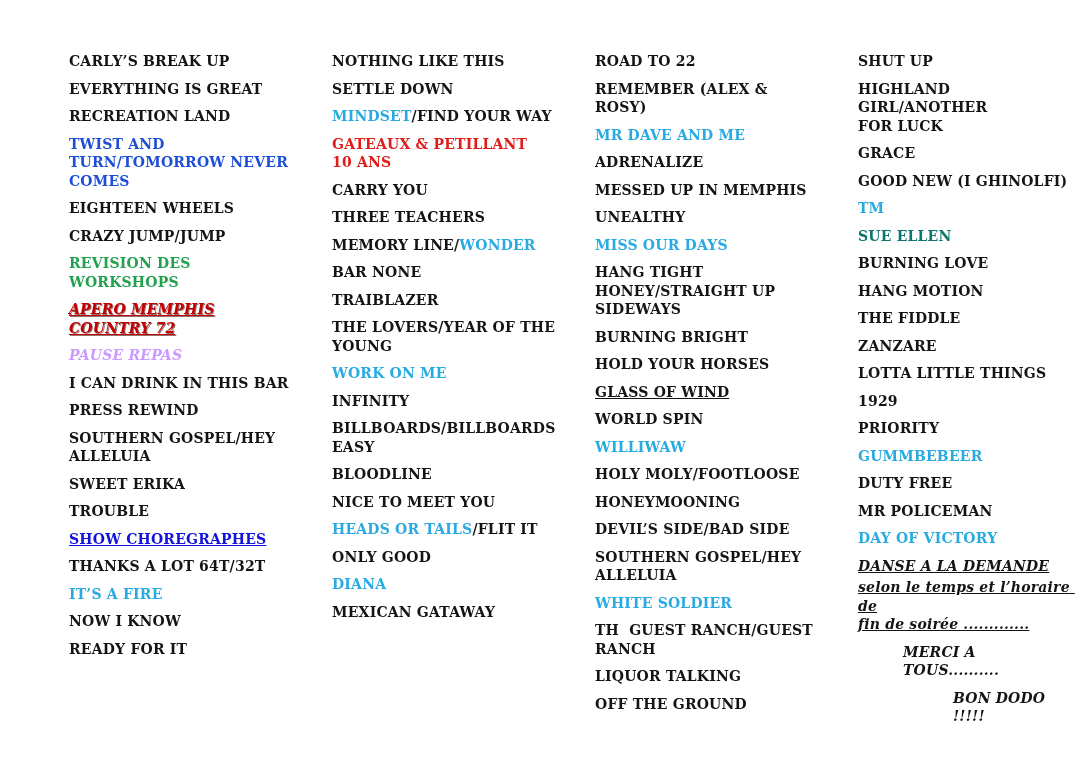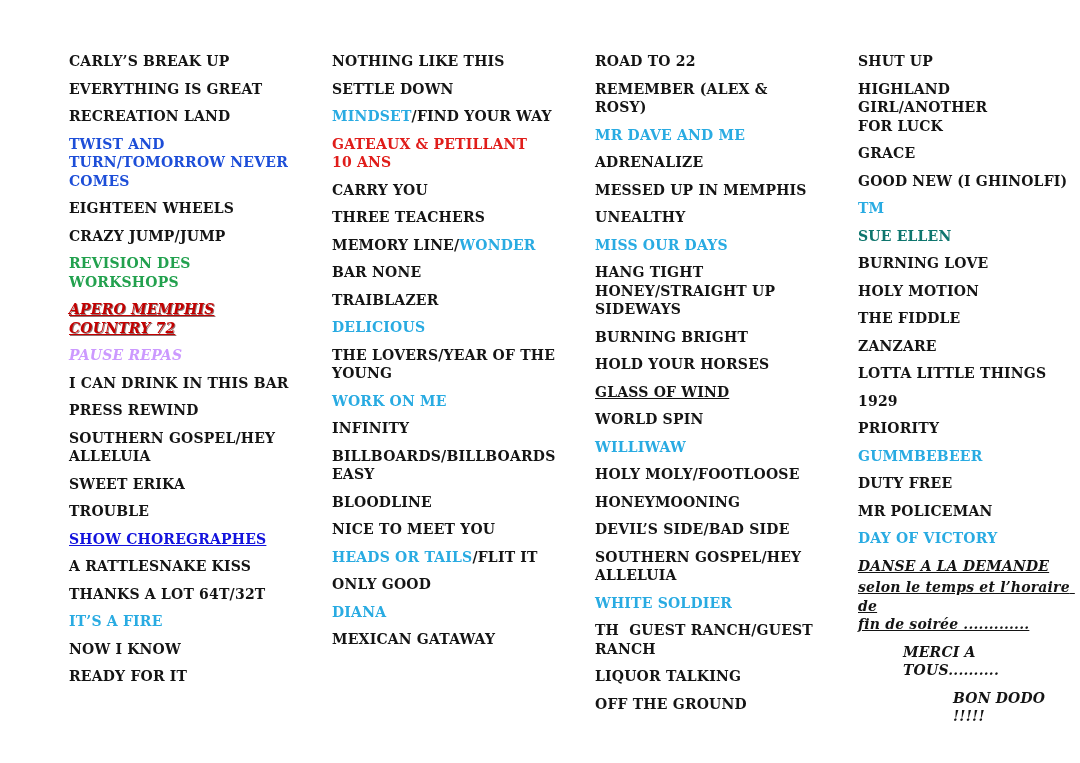--- a/index.html
+++ b/index.html
@@ -61,38 +61,36 @@
         <div class="item i u sh"><span style="color: rgb(195, 0, 0);">APERO MEMPHIS
 COUNTRY 72</span></div>
         <div class="item i"><span style="color: rgb(204, 153, 255);">PAUSE REPAS</span></div>
         <div class="item"><span style="color: rgb(20, 20, 20);">I CAN DRINK IN THIS BAR</span></div>
         <div class="item"><span style="color: rgb(20, 20, 20);">PRESS REWIND</span></div>
         <div class="item"><span style="color: rgb(20, 20, 20);">SOUTHERN GOSPEL/HEY
 ALLELUIA</span></div>
         <div class="item"><span style="color: rgb(20, 20, 20);">SWEET ERIKA</span></div>
         <div class="item"><span style="color: rgb(20, 20, 20);">TROUBLE</span></div>
         <div class="item u"><span style="color: rgb(18, 18, 221);">SHOW CHOREGRAPHES</span></div>
-        <div class="item"><span style="color: rgb(20, 20, 20);">A RATTLESNAKE KISS</span></div>
         <div class="item"><span style="color: rgb(20, 20, 20);">THANKS A LOT 64T/32T</span></div>
         <div class="item"><span style="color: rgb(41, 171, 226);">IT’S A FIRE</span></div>
         <div class="item"><span style="color: rgb(20, 20, 20);">NOW I KNOW</span></div>
         <div class="item"><span style="color: rgb(20, 20, 20);">READY FOR IT</span></div>
       </div>
       <div class="col">
         <div class="item"><span style="color: rgb(20, 20, 20);">NOTHING LIKE THIS</span></div>
         <div class="item"><span style="color: rgb(20, 20, 20);">SETTLE DOWN</span></div>
         <div class="item"><span style="color: rgb(41, 171, 226);">MINDSET</span><span style="color: rgb(20, 20, 20);">/FIND YOUR WAY</span></div>
         <div class="item"><span style="color: rgb(224, 29, 26);">GATEAUX &amp; PETILLANT
 10 ANS</span></div>
         <div class="item"><span style="color: rgb(20, 20, 20);">CARRY YOU</span></div>
         <div class="item"><span style="color: rgb(20, 20, 20);">THREE TEACHERS</span></div>
         <div class="item"><span style="color: rgb(20, 20, 20);">MEMORY LINE/</span><span style="color: rgb(41, 171, 226);">WONDER</span></div>
         <div class="item"><span style="color: rgb(20, 20, 20); text-align: center;">BAR NONE</span></div>
         <div class="item"><span style="color: rgb(20, 20, 20);">TRAIBLAZER</span></div>
-        <div class="item"><span style="color: rgb(41, 171, 226);">DELICIOUS</span></div>
         <div class="item"><span style="color: rgb(20, 20, 20);">THE LOVERS/YEAR OF THE
 YOUNG</span></div>
         <div class="item"><span style="color: rgb(41, 171, 226);">WORK ON ME</span></div>
         <div class="item"><span style="color: rgb(20, 20, 20);">INFINITY</span></div>
         <div class="item"><span style="color: rgb(20, 20, 20);">BILLBOARDS/BILLBOARDS
 EASY</span></div>
         <div class="item"><span style="color: rgb(20, 20, 20);">BLOODLINE</span></div>
         <div class="item"><span style="color: rgb(20, 20, 20);">NICE TO MEET YOU</span></div>
         <div class="item"><span style="color: rgb(41, 171, 226);">HEADS OR TAILS</span><span style="color: rgb(20, 20, 20);">/FLIT IT</span></div>
         <div class="item"><span style="color: rgb(20, 20, 20);">ONLY GOOD</span></div>
@@ -128,21 +126,21 @@
       </div>
       <div class="col">
         <div class="item"><span style="color: rgb(20, 20, 20);">SHUT UP</span></div>
         <div class="item"><span style="color: rgb(20, 20, 20);">HIGHLAND GIRL/ANOTHER
 FOR LUCK</span></div>
         <div class="item"><span style="color: rgb(20, 20, 20);">GRACE</span></div>
         <div class="item"><span style="color: rgb(20, 20, 20);">GOOD NEW (I GHINOLFI)</span></div>
         <div class="item"><span style="color: rgb(41, 171, 226); text-align: center;">TM</span></div>
         <div class="item"><span style="color: #0f766e;">SUE ELLEN</span></div>
         <div class="item"><span style="color: rgb(20, 20, 20);">BURNING LOVE</span></div>
-        <div class="item"><span style="color: rgb(20, 20, 20);">HOLY MOTION</span></div>
+        <div class="item"><span style="color: rgb(20, 20, 20);">HANG MOTION</span></div>
         <div class="item"><span style="color: rgb(20, 20, 20);">THE FIDDLE</span></div>
         <div class="item"><span style="color: rgb(20, 20, 20);">ZANZARE</span></div>
         <div class="item"><span style="color: rgb(20, 20, 20);">LOTTA LITTLE THINGS</span></div>
         <div class="item"><span style="color: rgb(20, 20, 20);">1929</span></div>
         <div class="item"><span style="color: rgb(20, 20, 20);">PRIORITY</span></div>
         <div class="item"><span style="color: rgb(41, 171, 226);">GUMMBEBEER</span></div>
         <div class="item"><span style="color: rgb(20, 20, 20);">DUTY FREE</span></div>
         <div class="item"><span style="color: rgb(20, 20, 20);">MR POLICEMAN</span></div>
         <div class="item"><span style="color: rgb(41, 171, 226);">DAY OF VICTORY</span></div>
         <div class="item i u tight"><span style="color: rgb(20, 20, 20);">DANSE A LA DEMANDE</span></div>

